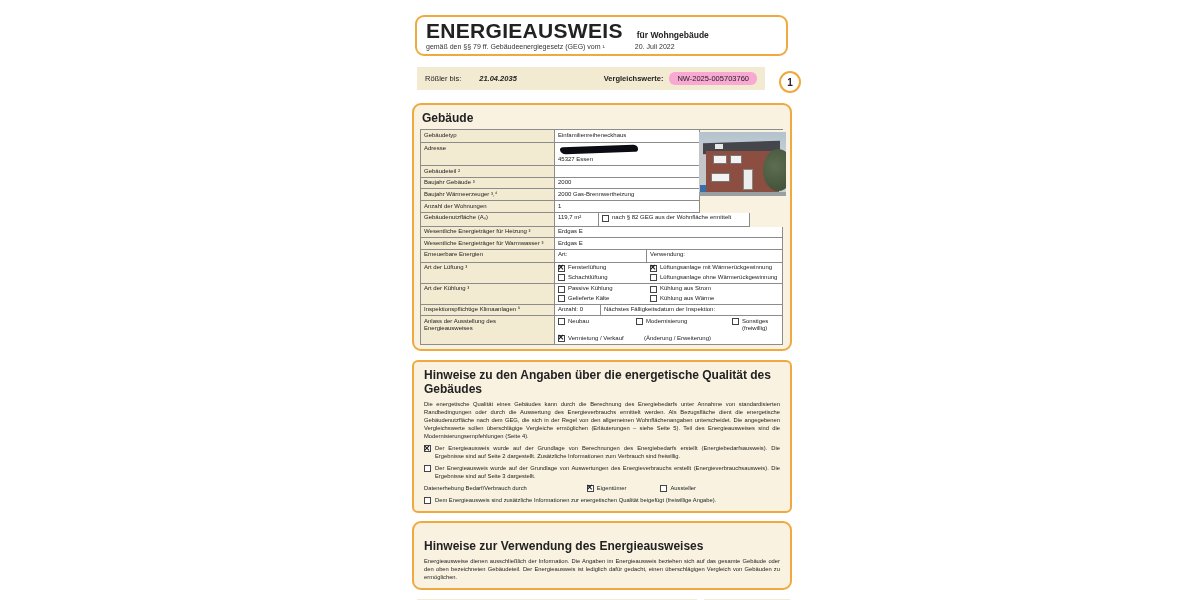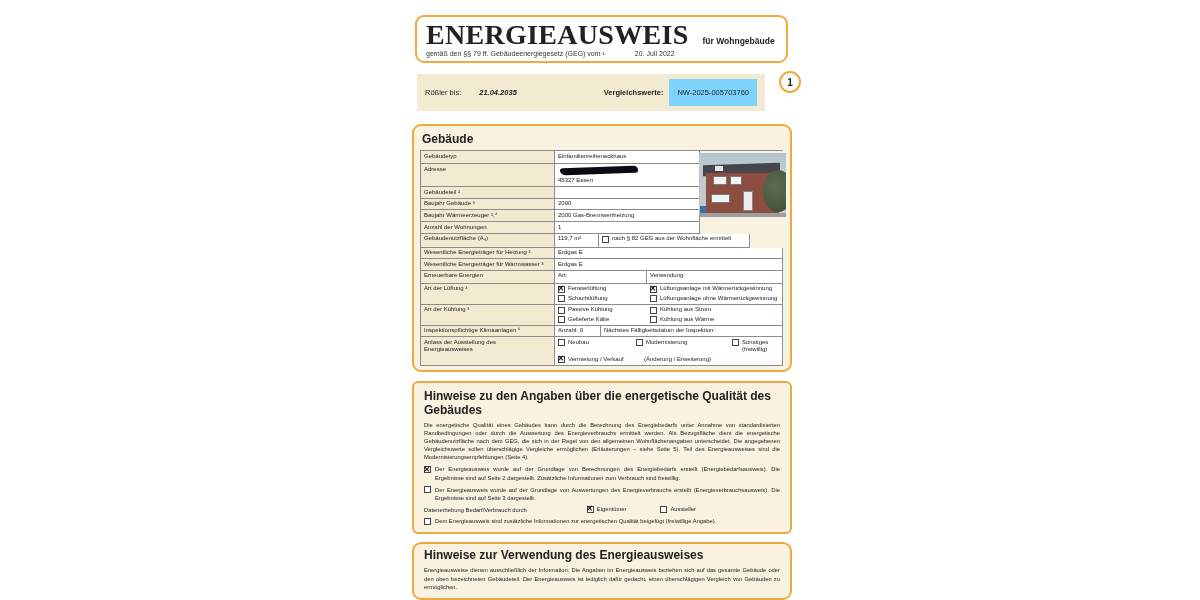--- a/index.html
+++ b/index.html
@@ -8,33 +8,33 @@
     font-family:"Liberation Sans", sans-serif; color:#222; position:relative;
     -webkit-font-smoothing:antialiased;
   }
   .sheet { position:absolute; left:410px; top:0; width:400px; }
 
   
   .hdr { margin:15px 0 0 5px; width:373px; box-sizing:border-box;
          border:2.5px solid var(--accent-orange); border-radius:9px;
          background:#fff; padding:3px 9px 4px; }
   .hdr-row1 { display:flex; align-items:baseline; }
-  .hdr-title { font-size:28px; font-weight:bold; letter-spacing:.3px; line-height:1.05;font-family:Liberation Serif, serif; }
+  .hdr-title { font-size:21px; font-weight:bold; letter-spacing:.3px; line-height:1.05; }
   .hdr-tag { font-size:8.5px; font-weight:bold; margin-left:14px; }
   .hdr-law { display:flex; font-size:7px; margin-top:1px; color:#333; }
   .hdr-law-date { margin-left:20px; background:#fff; padding:0 10px; }
 
   
   .validity { margin:11px 0 0 7px; width:348px; box-sizing:border-box;
               background:var(--cell-beige); padding:5px 8px;
               display:flex; align-items:center; font-size:7.5px; }
   .validity .date { font-weight:bold; margin-left:18px;font-style:italic; }
   .validity .spacer { flex:1; }
   .validity .reg-label { font-weight:bold; }
-  .validity .reg-num { background:#7dd3fc; padding:9px 8px; margin-left:6px; }
+  .validity .reg-num { background:#f9a8d4; padding:2px 8px; margin-left:6px;border-radius:6px; }
   .page-circle { position:absolute; left:369px; top:71px; width:18px; height:18px;
                  border:2.5px solid var(--accent-orange); border-radius:50%;
                  background:#fff; display:flex; align-items:center; justify-content:center;
                  font-size:10px; font-weight:bold; }
 
   
   .panel { border:2.5px solid var(--accent-orange); border-radius:9px;
            background:var(--panel-cream); width:380px; box-sizing:border-box;
            margin-left:2px; position:relative; }
   .section-title { font-weight:bold; font-size:12px; margin:1px 0 4px 2px; }
@@ -77,21 +77,21 @@
   .w1 { left:16%; top:36%; width:16%; height:14%; }
   .w2 { left:36%; top:36%; width:14%; height:14%; }
   .w3 { left:14%; top:64%; width:22%; height:14%; }
   .ph-door { position:absolute; left:50%; top:58%; width:12%; height:32%; background:#eceded; border:.6px solid #888; box-sizing:border-box; }
   .ph-bush { position:absolute; right:-8%; top:26%; width:34%; height:66%;
              background:radial-gradient(circle at 40% 40%, #5c6d50, #3d4e37); border-radius:50%; }
   .ph-ground { position:absolute; left:0; right:0; bottom:0; height:7%; background:#9aa0a2; }
 
   
   #quality { margin-top:9px; padding:5px 8px 6px;border-radius:6px; }
-  #usage { margin-top:8px; padding:3px 8px 6px; }
+  #usage { margin-top:8px; padding:15px 8px 6px; }
   .para { font-size:5.8px; line-height:1.4; text-align:justify; color:#222; margin:0 2px 4px; }
   .q-item { display:flex; gap:4px; margin:0 2px 4px; font-size:5.8px; line-height:1.4; text-align:justify; }
   .q-data-row { display:flex; align-items:center; font-size:5.8px; margin:1px 2px 4px; }
   .q-data-row .opt1 { margin-left:60px; }
   .q-data-row .opt2 { margin-left:34px; }
 
   
   .issuer-row { display:flex; gap:7px; margin:9px 0 0 7px; }
   .issuer-box { width:280px; height:66px; box-sizing:border-box; background:var(--cell-beige);
                 padding:5px 8px; font-size:6px; line-height:1.4; }

